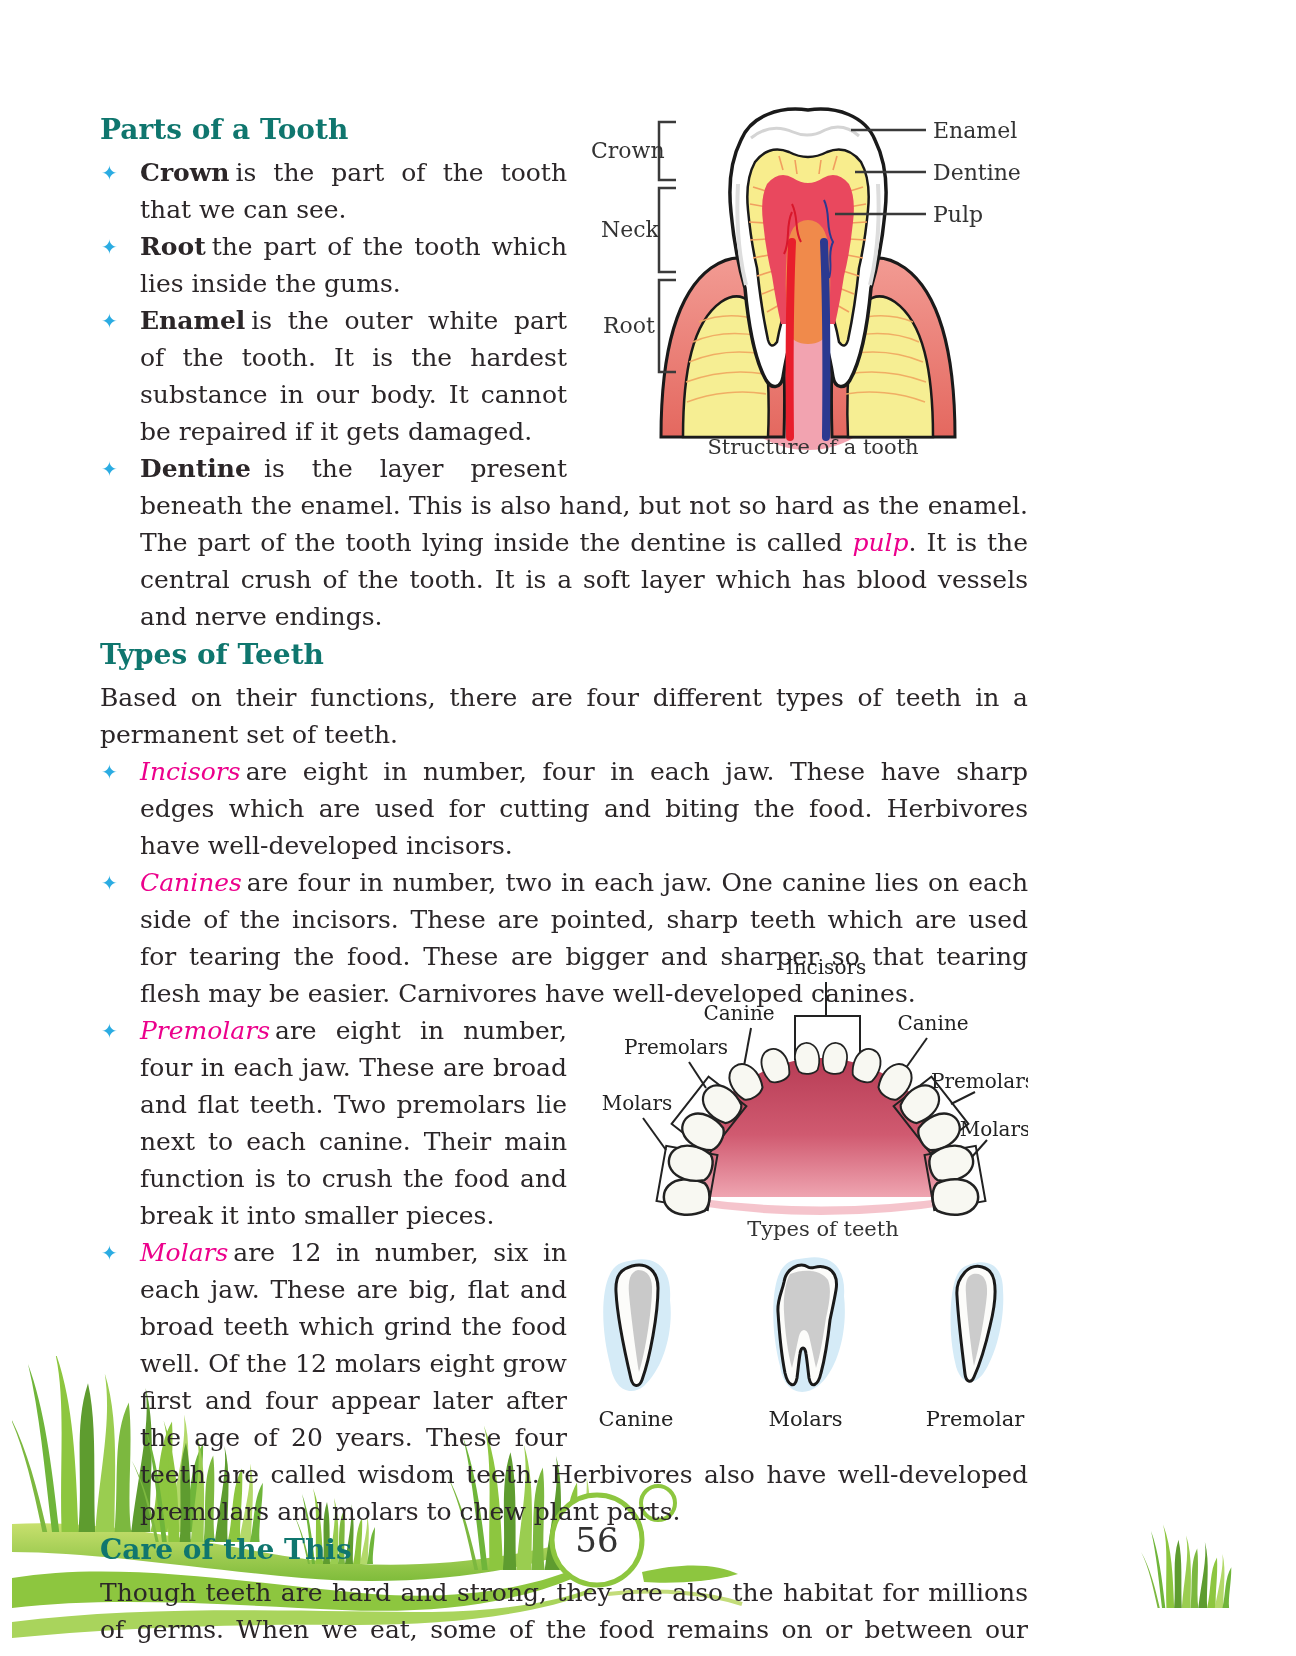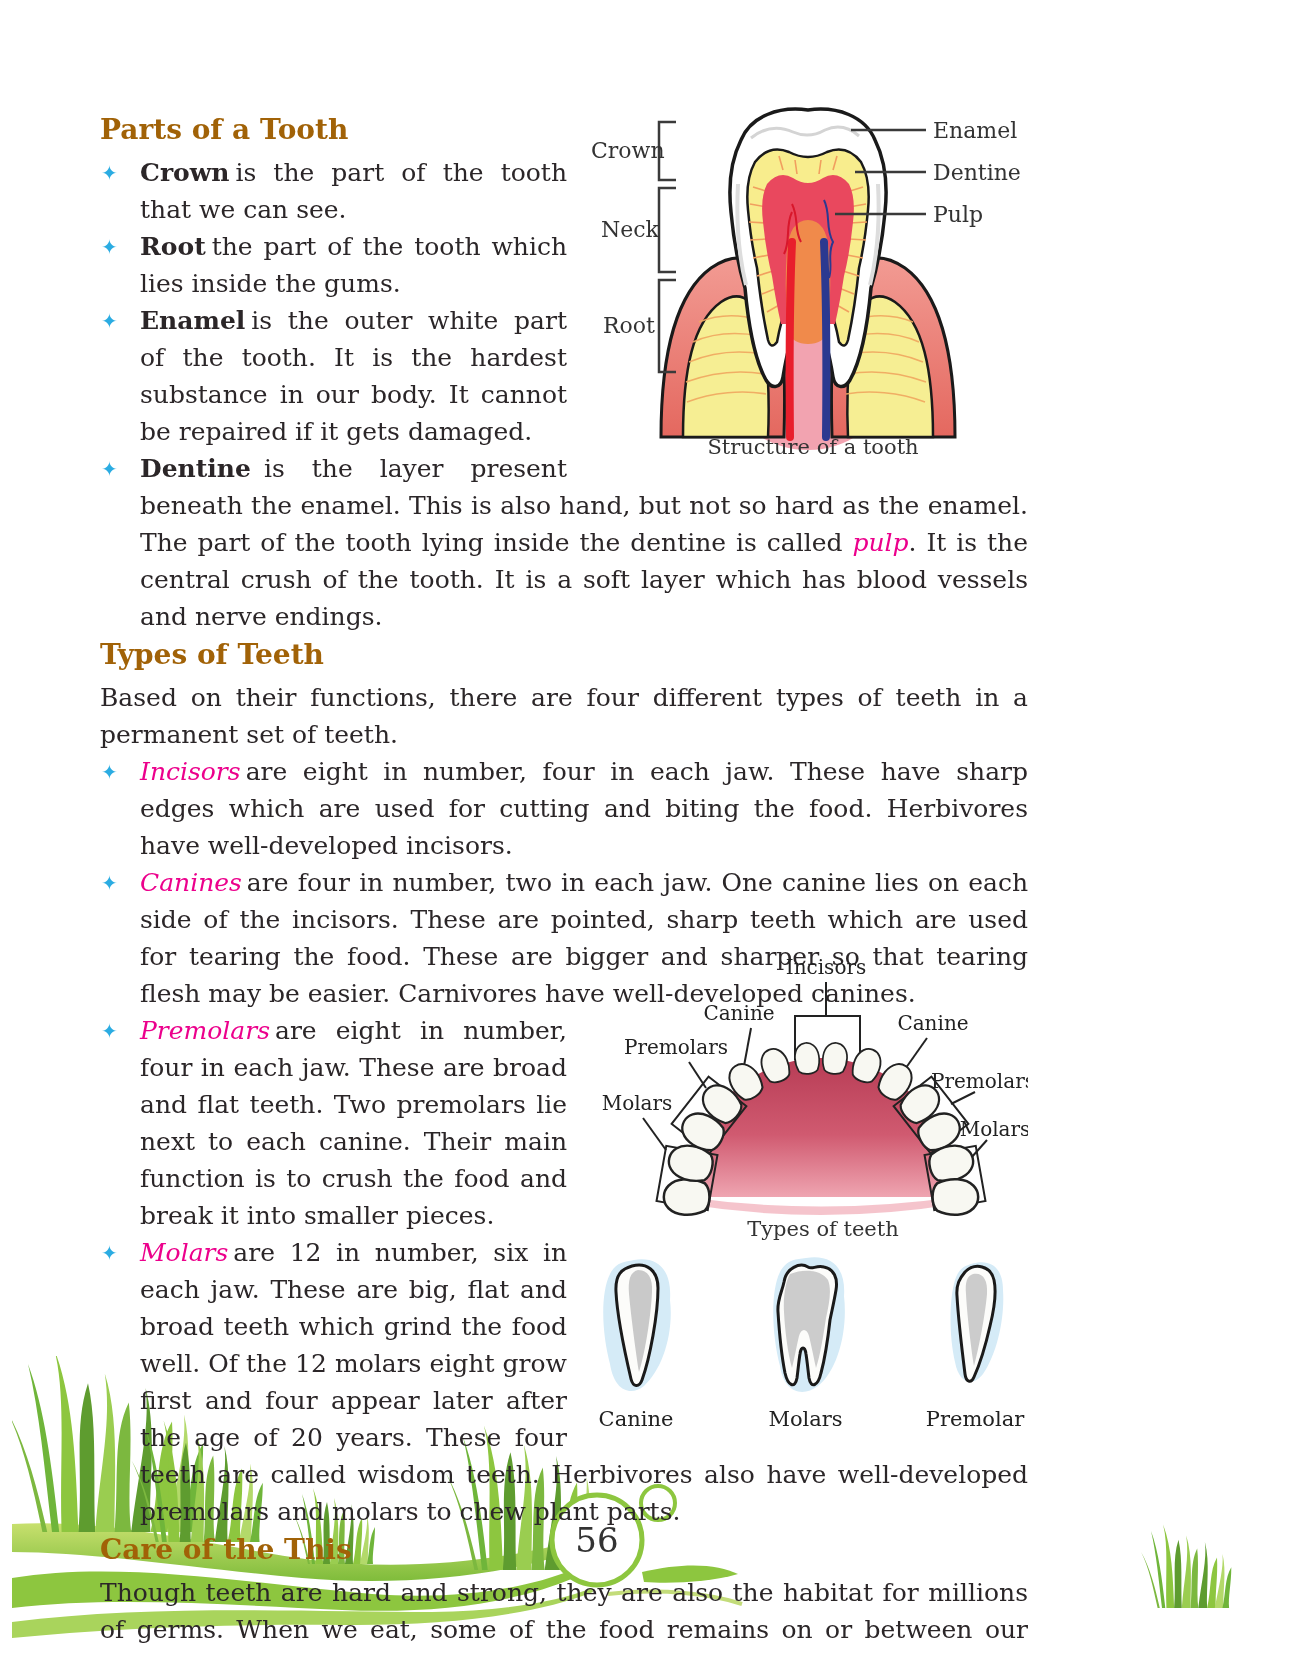--- a/index.html
+++ b/index.html
@@ -2,21 +2,21 @@
 <html><head>
 <meta charset="utf-8">
 <style>
   html,body { margin:0; padding:0; background:#ffffff; }
   body { width:1296px; height:1656px; position:relative; overflow:hidden;
          font-family:"DejaVu Serif", serif; }
   .page { position:absolute; inset:0; width:1192px; height:1656px; background:#fff; }
 
   .content { padding:110px 164px 0 100px; color:#2b2628; font-size:25px;
              line-height:37px; text-align:justify; position:relative; z-index:2; }
-  h2.sect { font-size:28px; line-height:36px; color:#a16207; margin:2px 0 6px 0;
+  h2.sect { font-size:28px; line-height:36px; color:#0f766e; margin:2px 0 6px 0;
             font-weight:bold; text-align:left; }
   p.body { margin:0; }
 
   ul.bullets { list-style:none; margin:0; padding:0; }
   ul.bullets li { position:relative; padding-left:40px; margin:0; }
   .bullet-icon { position:absolute; left:1px; top:1px; color:#2BACE2; font-size:20px;
                  line-height:37px; }
   .term-b { font-weight:bold; margin-right:6px; }
   .term-b.gap { margin-right:13px; }
   .term-m { color:#EC008C; font-style:italic; margin-right:5px; }

